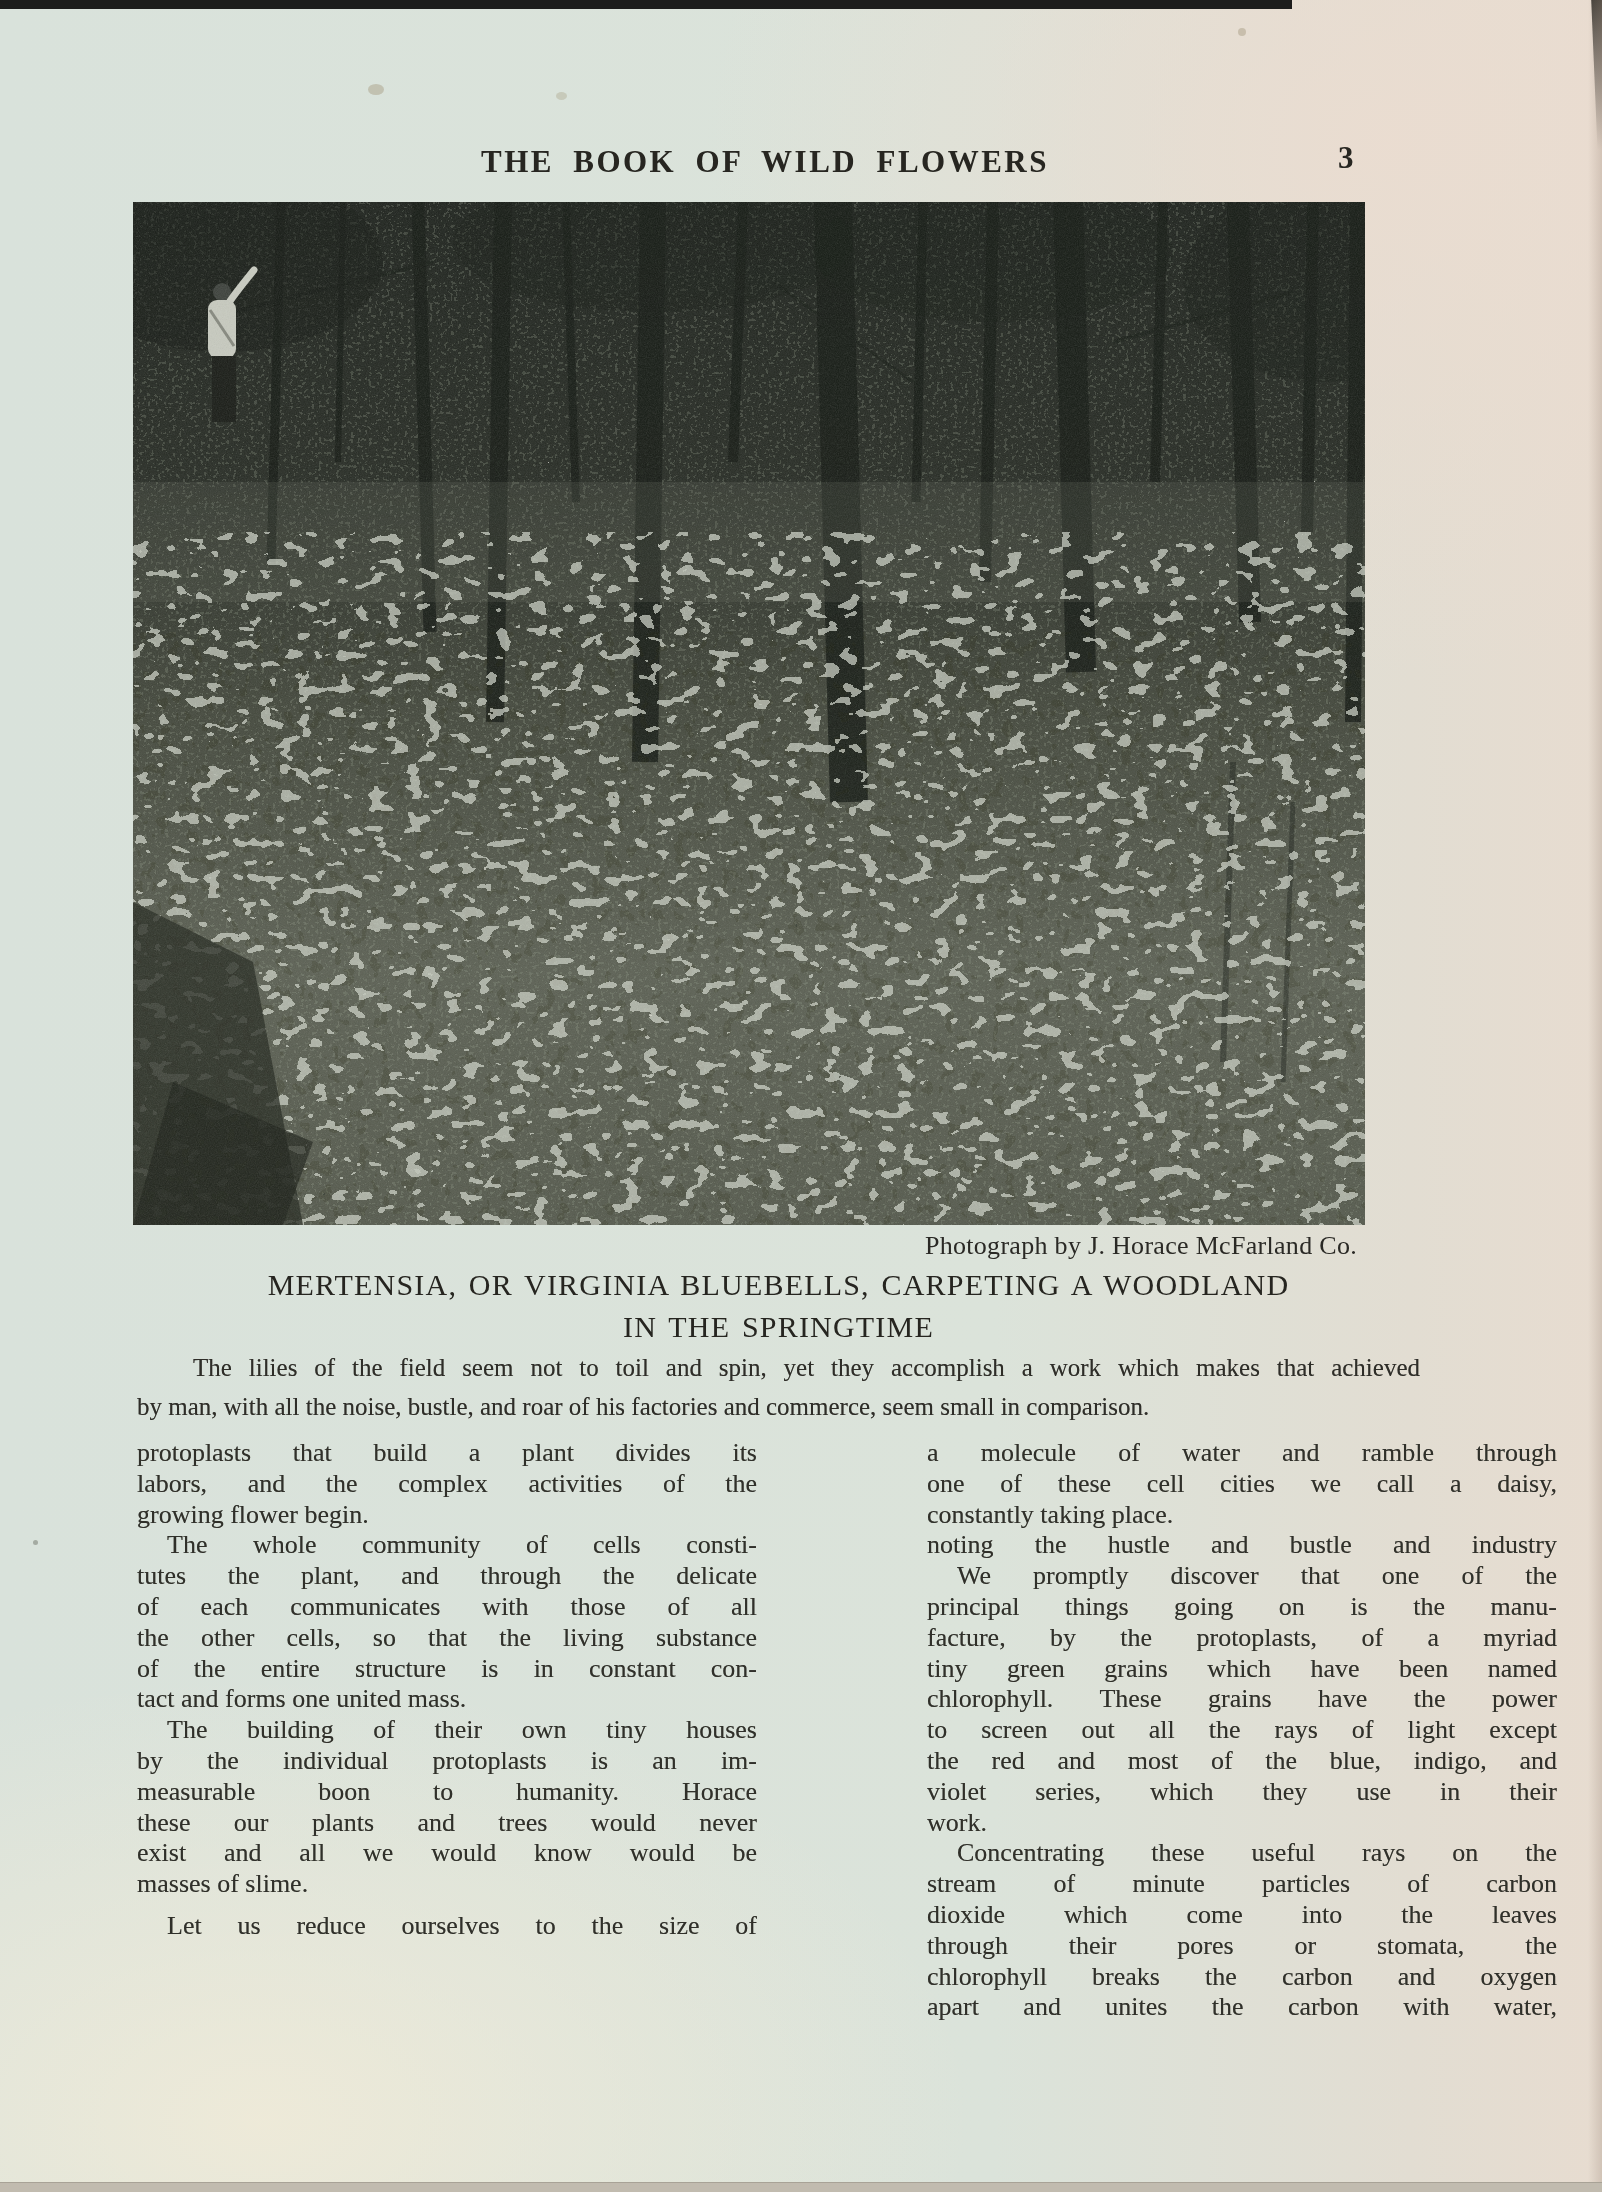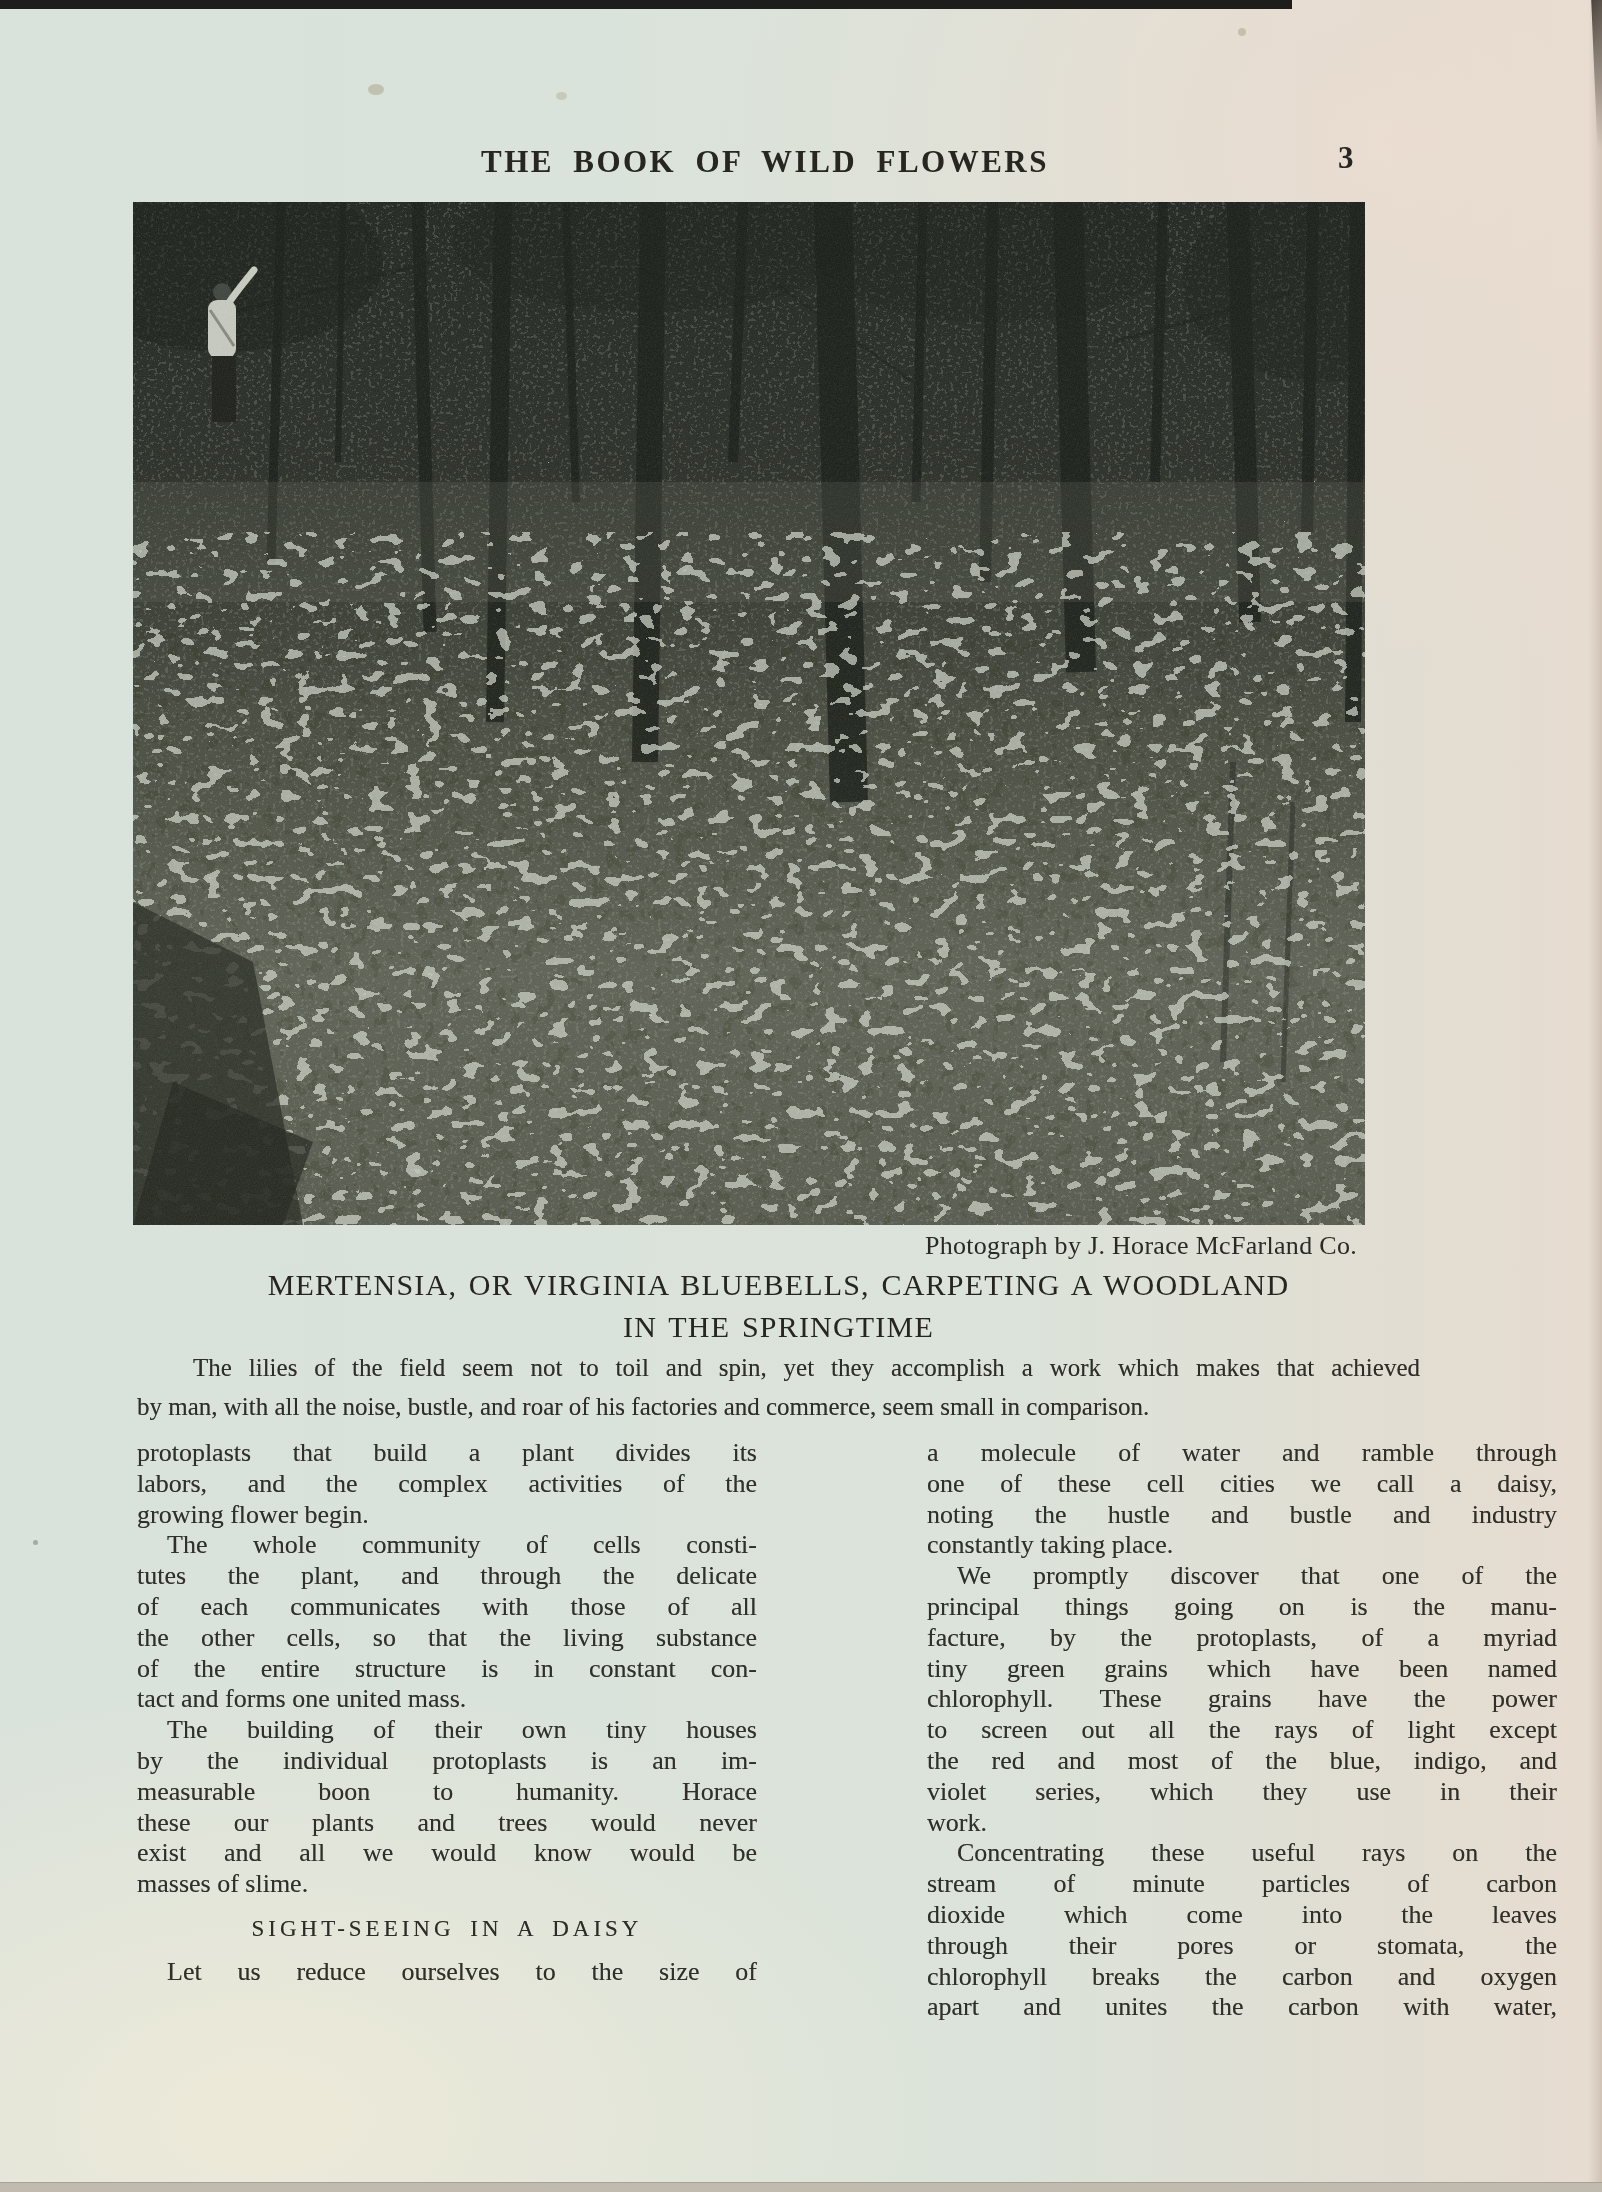--- a/index.html
+++ b/index.html
@@ -199,31 +199,30 @@
           <div class="tline just">the other cells, so that the living substance</div>
           <div class="tline just">of the entire structure is in constant con-</div>
           <div class="tline">tact and forms one united mass.</div>
           <div class="tline indent just">The building of their own tiny houses</div>
           <div class="tline just">by the individual protoplasts is an im-</div>
           <div class="tline just">measurable boon to humanity.  Horace</div>
           <div class="tline just">these our plants and trees would never</div>
           <div class="tline just">exist and all we would know would be</div>
           <div class="tline">masses of slime.</div>
         </div>
-      <div class="subhead">SIGHT-SEEING IN A DAISY</div>
       <div class="closing">
           <div class="tline indent just">Let us reduce ourselves to the size of</div>
         </div>
     </div>
     <div class="col col-right">
       <div>
           <div class="tline just">a molecule of water and ramble through</div>
           <div class="tline just">one of these cell cities we call a daisy,</div>
+          <div class="tline">constantly taking place.</div>
           <div class="tline just">noting the hustle and bustle and industry</div>
-          <div class="tline">constantly taking place.</div>
           <div class="tline indent just">We promptly discover that one of the</div>
           <div class="tline just">principal things going on is the manu-</div>
           <div class="tline just">facture, by the protoplasts, of a myriad</div>
           <div class="tline just">tiny green grains which have been named</div>
           <div class="tline just">chlorophyll.  These grains have the power</div>
           <div class="tline just">to screen out all the rays of light except</div>
           <div class="tline just">the red and most of the blue, indigo, and</div>
           <div class="tline just">violet series, which they use in their</div>
           <div class="tline">work.</div>
           <div class="tline indent just">Concentrating these useful rays on the</div>

